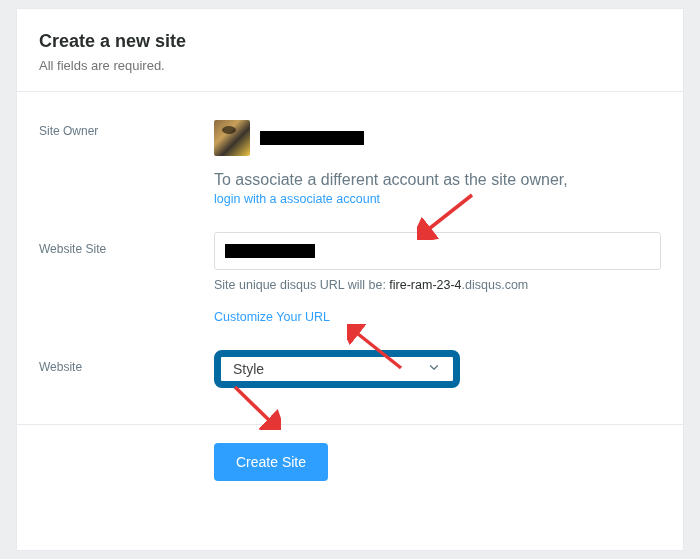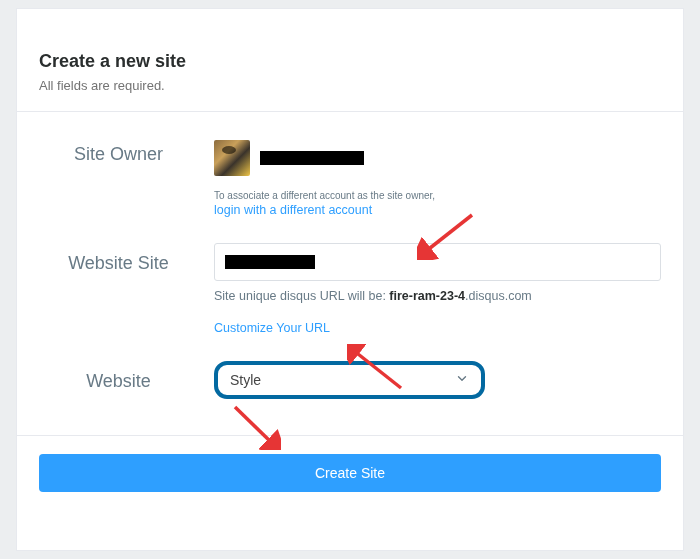--- a/index.html
+++ b/index.html
@@ -22,41 +22,40 @@
     }
     .card-header {
       padding: 22px 22px 18px 22px;
       border-bottom: 1px solid #e7e9ee;
     }
     .card-header h2 {
       font-size: 18px;
       font-weight: 700;
       color: #2a2e2e;
       margin-bottom: 6px;
-      margin-top: 20px;
     }
     .card-header .subtitle {
       font-size: 13px;
       color: #737373;
     }
     .card-body {
       padding: 28px 22px 18px 22px;
       border-bottom: 1px solid #e7e9ee;
       position: relative;
     }
     .row {
       display: flex;
       margin-bottom: 26px;
     }
     .label-col {
       width: 175px;
-      text-align: center;
+      text-align: left;
       padding-right: 16px;
       padding-top: 4px;
-      font-size: 18px;
+      font-size: 12px;
       color: #687a86;
     }
     .control-col {
       flex: 1;
       position: relative;
     }
     .owner-line {
       display: flex;
       align-items: center;
       margin-bottom: 12px;
@@ -77,21 +76,21 @@
       width: 14px; height: 8px;
       border-radius: 50%;
       background: rgba(0,0,0,0.55);
     }
     .owner-name-redact {
       width: 104px;
       height: 14px;
       background: #000;
     }
     .help-text {
-      font-size: 10px;
+      font-size: 16px;
       color: #687a86;
       line-height: 1.5;
     }
     .link {
       color: #2e9fff;
       cursor: pointer;
       font-size: 12.5px;
     }
     .text-input {
       width: 100%;
@@ -109,47 +108,46 @@
       height: 14px;
       background: #000;
     }
     .url-text {
       font-size: 12.5px;
       color: #687a86;
       margin-top: 8px;
     }
     .url-text b {
       color: #2a2e2e;
-      font-weight: 700;
+      font-weight: 400;
     }
     .select {
-      width: 271px;
+      width: 246px;
       height: 38px;
-      border: 4px solid #0369a1;
-      border-radius: 13px;
+      border: 7px solid #0369a1;
+      border-radius: 8px;
       padding: 0 36px 0 12px;
       font-size: 14px;
       color: #444;
       display: flex;
       align-items: center;
       position: relative;
       cursor: pointer;
       background: #fff;
     }
     .chev {
       position: absolute;
       right: 12px;
       top: 50%;
       transform: translateY(-50%);
       color: #687a86;
     }
     .card-footer {
       padding: 18px 22px;
       display: flex;
-      flex-direction: column;
     }
     .footer-spacer { width: 175px; }
     .btn-primary {
       background: #2e9fff;
       color: #fff;
       border: none;
       border-radius: 4px;
       padding: 11px 22px;
       font-size: 14px;
       font-weight: 500;
@@ -173,21 +171,21 @@
   <div class="card-body">
 
     <div class="row">
       <div class="label-col">Site Owner</div>
       <div class="control-col">
         <div class="owner-line">
           <div class="avatar"></div>
           <div class="owner-name-redact"></div>
         </div>
         <div class="help-text">To associate a different account as the site owner,</div>
-        <div class="link">login with a different account</div>
+        <div class="link">login with a associate account</div>
       </div>
     </div>
 
     <div class="row">
       <div class="label-col" style="padding-top:10px">Website Site</div>
       <div class="control-col">
         <div class="text-input">
           <div class="input-redact"></div>
         </div>
         <div class="url-text">

